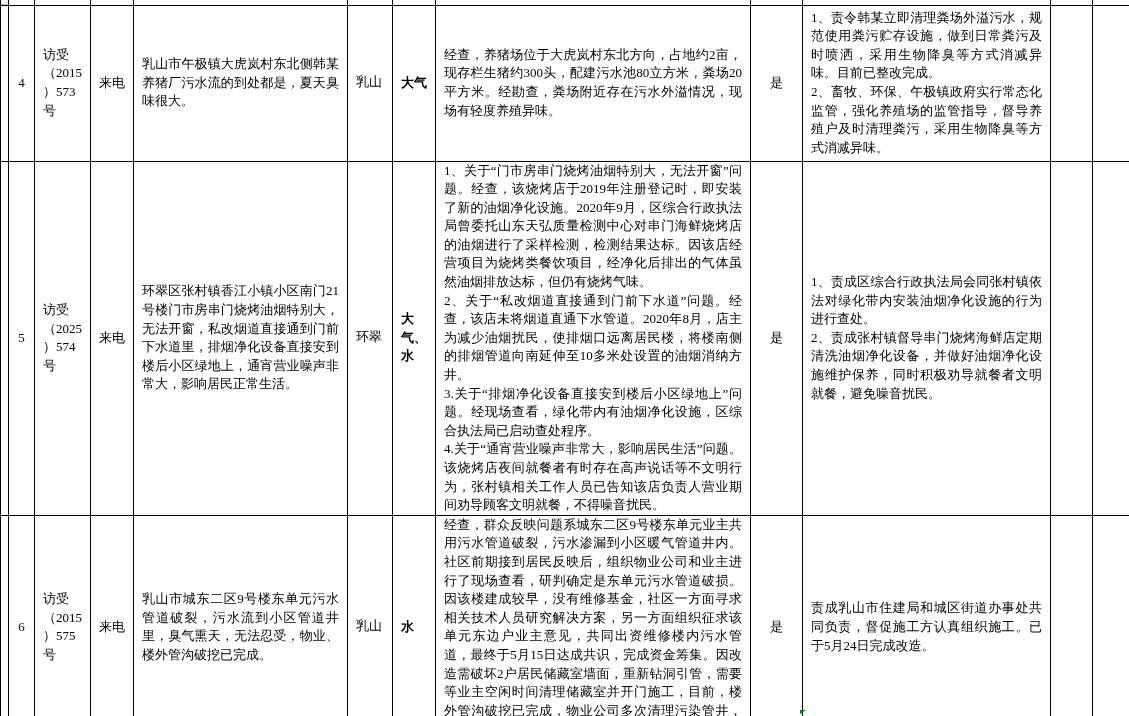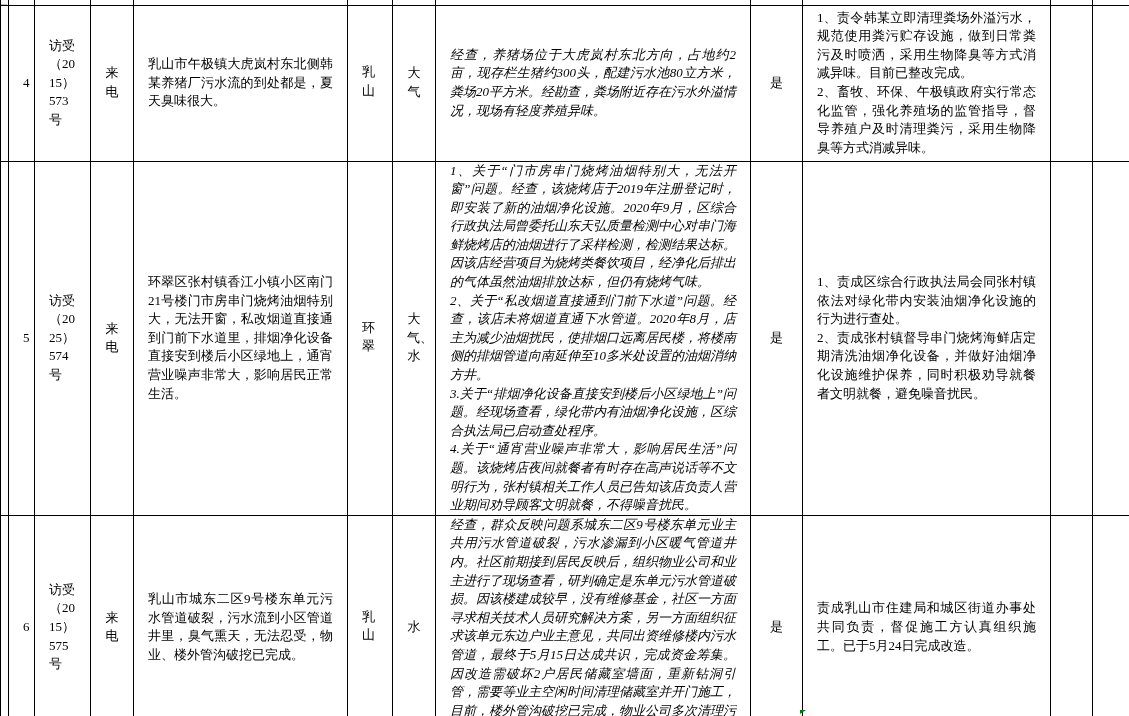--- a/index.html
+++ b/index.html
@@ -12,39 +12,39 @@
     color:#000;
   }
   table.sheet{
     position:absolute;left:0;top:0;
     width:1140px;
     table-layout:fixed;
     border-collapse:collapse;
   }
   table.sheet td{
     border:1.5px solid #000;
-    padding:0 14px;
+    padding:0 8px;
     vertical-align:middle;
     font-size:13px;
     line-height:18.6px;
     white-space:pre-wrap;
     overflow:hidden;
   }
   
   tr.sliver-top td{border-top:none;}
   tr.sliver-bottom td{border-bottom:none;}
   td.col-edge{border-left:none;}
 
   td.col-seq{text-align:center;}
   td.col-case{word-break:normal;overflow-wrap:break-word;padding:0 2px;text-align:left;}
   td.col-src{text-align:center;}
   td.col-complaint{text-align:justify;word-break:break-all;padding:0 3px;}
   td.col-city{text-align:left;padding:0 2px;word-break:normal;line-break:strict;font-family:Liberation Mono, monospace;}
-  td.col-type{text-align:center;padding:0 1px;word-break:normal;line-break:strict;}
-  td.col-invest{text-align:justify;word-break:break-all;padding:0 2px;font-style:italic;}
+  td.col-type{text-align:left;padding:0 1px;word-break:normal;line-break:strict;font-weight:bold;}
+  td.col-invest{text-align:justify;word-break:break-all;padding:0 2px;}
   td.col-valid{text-align:center;}
   td.col-handle{text-align:justify;word-break:break-all;padding:0 3px;}
 
   
   .gridline-stub{
     position:absolute;left:0;top:4px;width:7px;height:2px;
     background:#b4bfca;
   }
   
   .green-marker{

